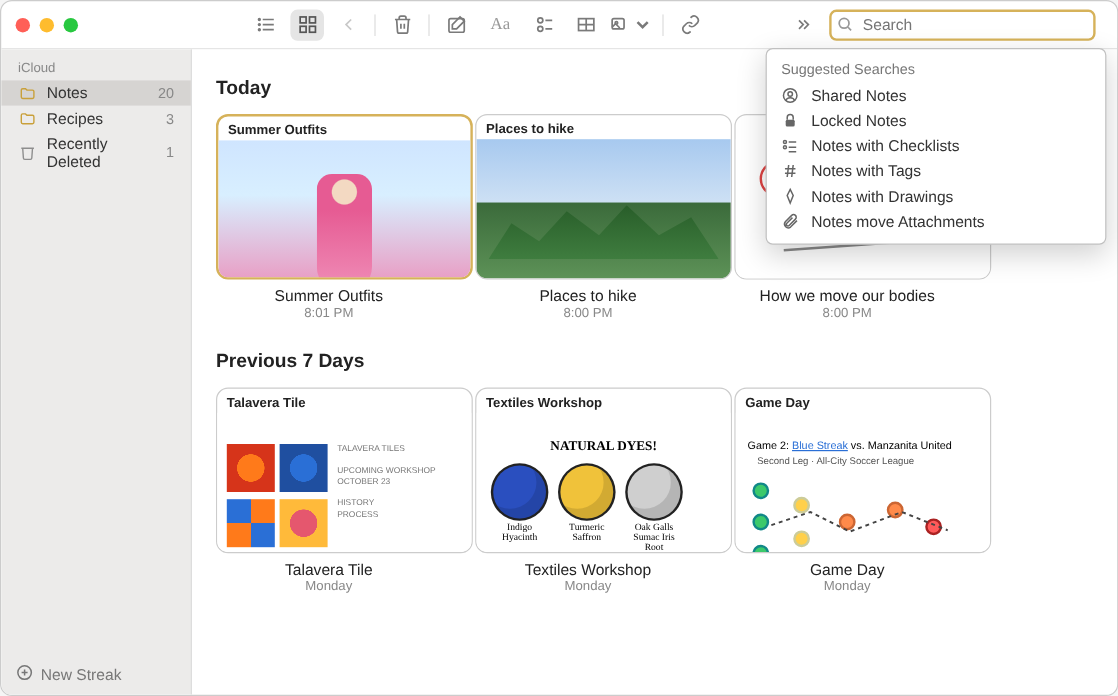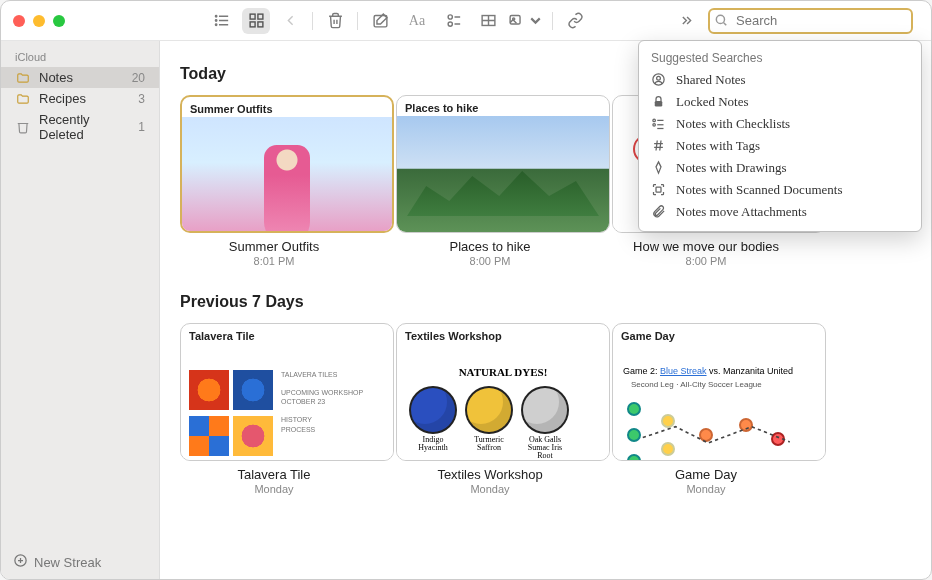--- a/index.html
+++ b/index.html
@@ -10,21 +10,21 @@
 .dot { width: 12px; height: 12px; border-radius: 50%; }
 .dot.red { background: #ff5f57; }
 .dot.yellow { background: #febc2e; }
 .dot.green { background: #28c840; }
 .toolbar { flex: 1; display: flex; align-items: center; gap: 6px; padding: 0 8px; }
 .tool-btn { width: 28px; height: 26px; display: flex; align-items: center; justify-content: center; border-radius: 6px; color: #7a7a7a; }
 .tool-btn.active { background: #e5e5e5; color: #555; }
 .tool-btn svg { width: 17px; height: 17px; }
 .tool-sep { width: 1px; height: 18px; background: #ddd; margin: 0 2px;}
 .spacer { flex: 1; }
-.search-wrap { position: relative; width: 205px; margin-right: 10px; }
+.search-wrap { position: relative; width: 222px; margin-right: 10px; }
 .search { width: 100%; height: 26px; border: 2px solid #d6b25a; border-radius: 6px; padding: 0 8px 0 26px; font-size: 13px; outline: none; background: #fff; color: #888; }
 .search-icon { position: absolute; left: 6px; top: 5px; color: #999; }
 .content { flex: 1; display: flex; overflow: hidden; }
 .sidebar { width: 159px; background: #ecebea; border-right: 1px solid #ddd; display: flex; flex-direction: column; padding-top: 6px; position: relative; }
 .sb-section { font-size: 11px; color: #888; padding: 4px 14px; font-weight: 500;}
 .sb-item { display: flex; align-items: center; padding: 3px 14px 3px 14px; font-size: 13px; color: #333; gap: 8px; }
 .sb-item.selected { background: #d6d4d2; }
 .sb-item .ficon { color: #c9a03a; width: 16px; display: flex; justify-content: center; }
 .sb-item.trash .ficon { color: #8e8e8e; }
 .sb-item .label { flex: 1; }
@@ -63,21 +63,21 @@
 .dlabel{position:absolute;top:92px;font-size:8px;font-family:"Comic Sans MS",cursive;text-align:center;width:48px;line-height:1;}
 .img-game { background:#fff;}
 .gmt{position:absolute;top:22px;left:10px;font-size:9px;}
 .gmt .u{color:#2a6fd6;text-decoration:underline;}
 .gmt2{position:absolute;top:36px;left:18px;font-size:8px;color:#555;}
 .pitch{position:absolute;left:8px;top:50px;right:8px;bottom:4px;}
 .pl{position:absolute;width:14px;height:14px;border-radius:50%;}
 
 .popup { position: absolute; top: 40px; right: 10px; width: 284px; background: #fff; border: 1px solid #c0c0c0; border-radius: 6px; box-shadow: 0 8px 24px rgba(0,0,0,.18); padding: 6px 0 8px 0; z-index: 50;}
 .pop-title { font-size: 12px; color: #777; padding: 4px 12px; }
-.pop-item { display: flex; align-items: flex-start; gap: 10px; font-size: 13px; color: #333; padding: 3px 12px; font-family: Liberation Serif, serif; }
+.pop-item { display: flex; align-items: flex-start; gap: 10px; font-size: 13px; color: #333; padding: 3px 12px; }
 .pop-item svg { width: 15px; height: 15px; color: #666; }
 </style>
 </head>
 <body>
 
 <div class="window">
   <div class="titlebar">
     <div class="traffic">
       <div class="dot red"></div>
       <div class="dot yellow"></div>
@@ -354,25 +354,18 @@
         <span>Notes with Tags</span>
       </div>
     <div class="pop-item">
         <svg viewBox="0 0 24 24" fill="none" stroke="currentColor" stroke-width="2">
           <path d="M12 3l4 8-4 10-4-10z"></path>
         </svg>
         <span>Notes with Drawings</span>
       </div>
     <div class="pop-item">
         <svg viewBox="0 0 24 24" fill="none" stroke="currentColor" stroke-width="2">
-          <path d="M4 8V5a1 1 0 0 1 1-1h3M20 8V5a1 1 0 0 0-1-1h-3M4 16v3a1 1 0 0 0 1 1h3M20 16v3a1 1 0 0 1-1 1h-3"></path>
-          <rect x="8" y="8" width="8" height="8" rx="1"></rect>
-        </svg>
-        <span>Notes with Scanned Documents</span>
-      </div>
-    <div class="pop-item">
-        <svg viewBox="0 0 24 24" fill="none" stroke="currentColor" stroke-width="2">
           <path d="M21 11l-8.5 8.5a5 5 0 0 1-7-7L14 4a3.5 3.5 0 0 1 5 5l-8.5 8.5a2 2 0 0 1-3-3L15 7"></path>
         </svg>
         <span>Notes move Attachments</span>
       </div>
   </div>
 </div>
 
 </body></html>

